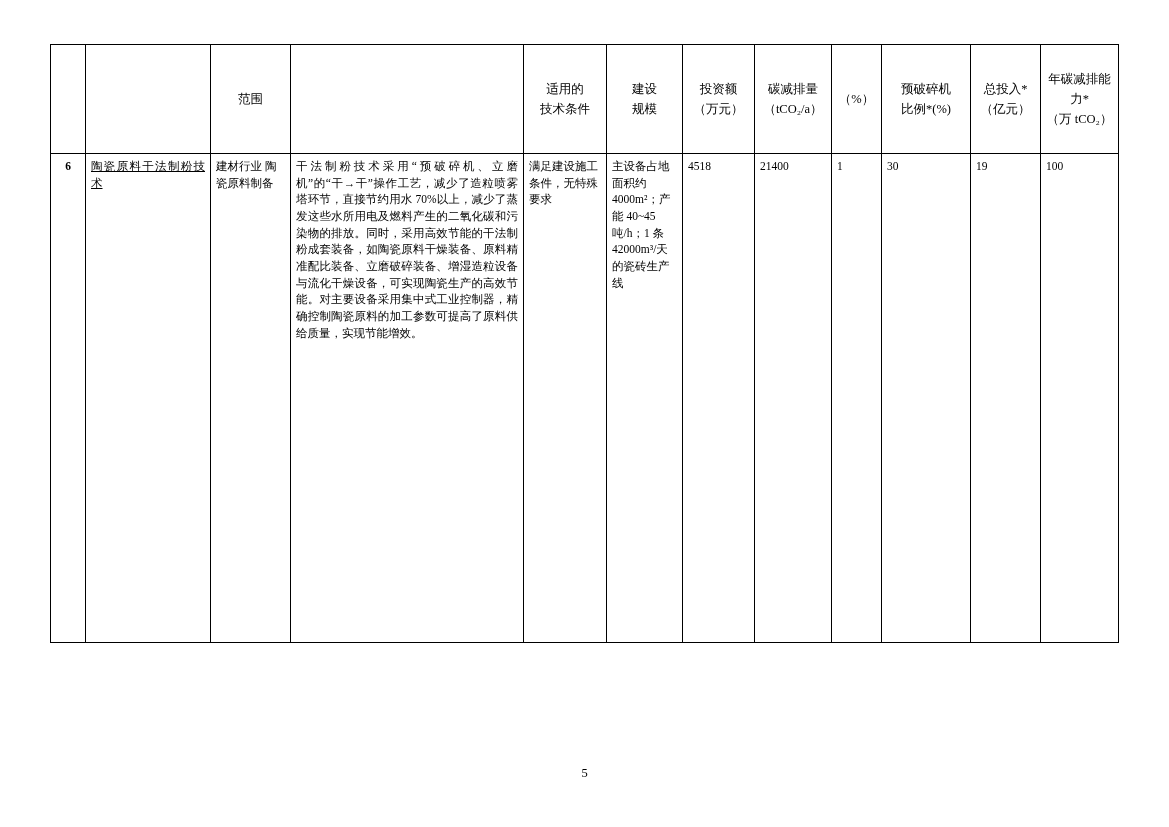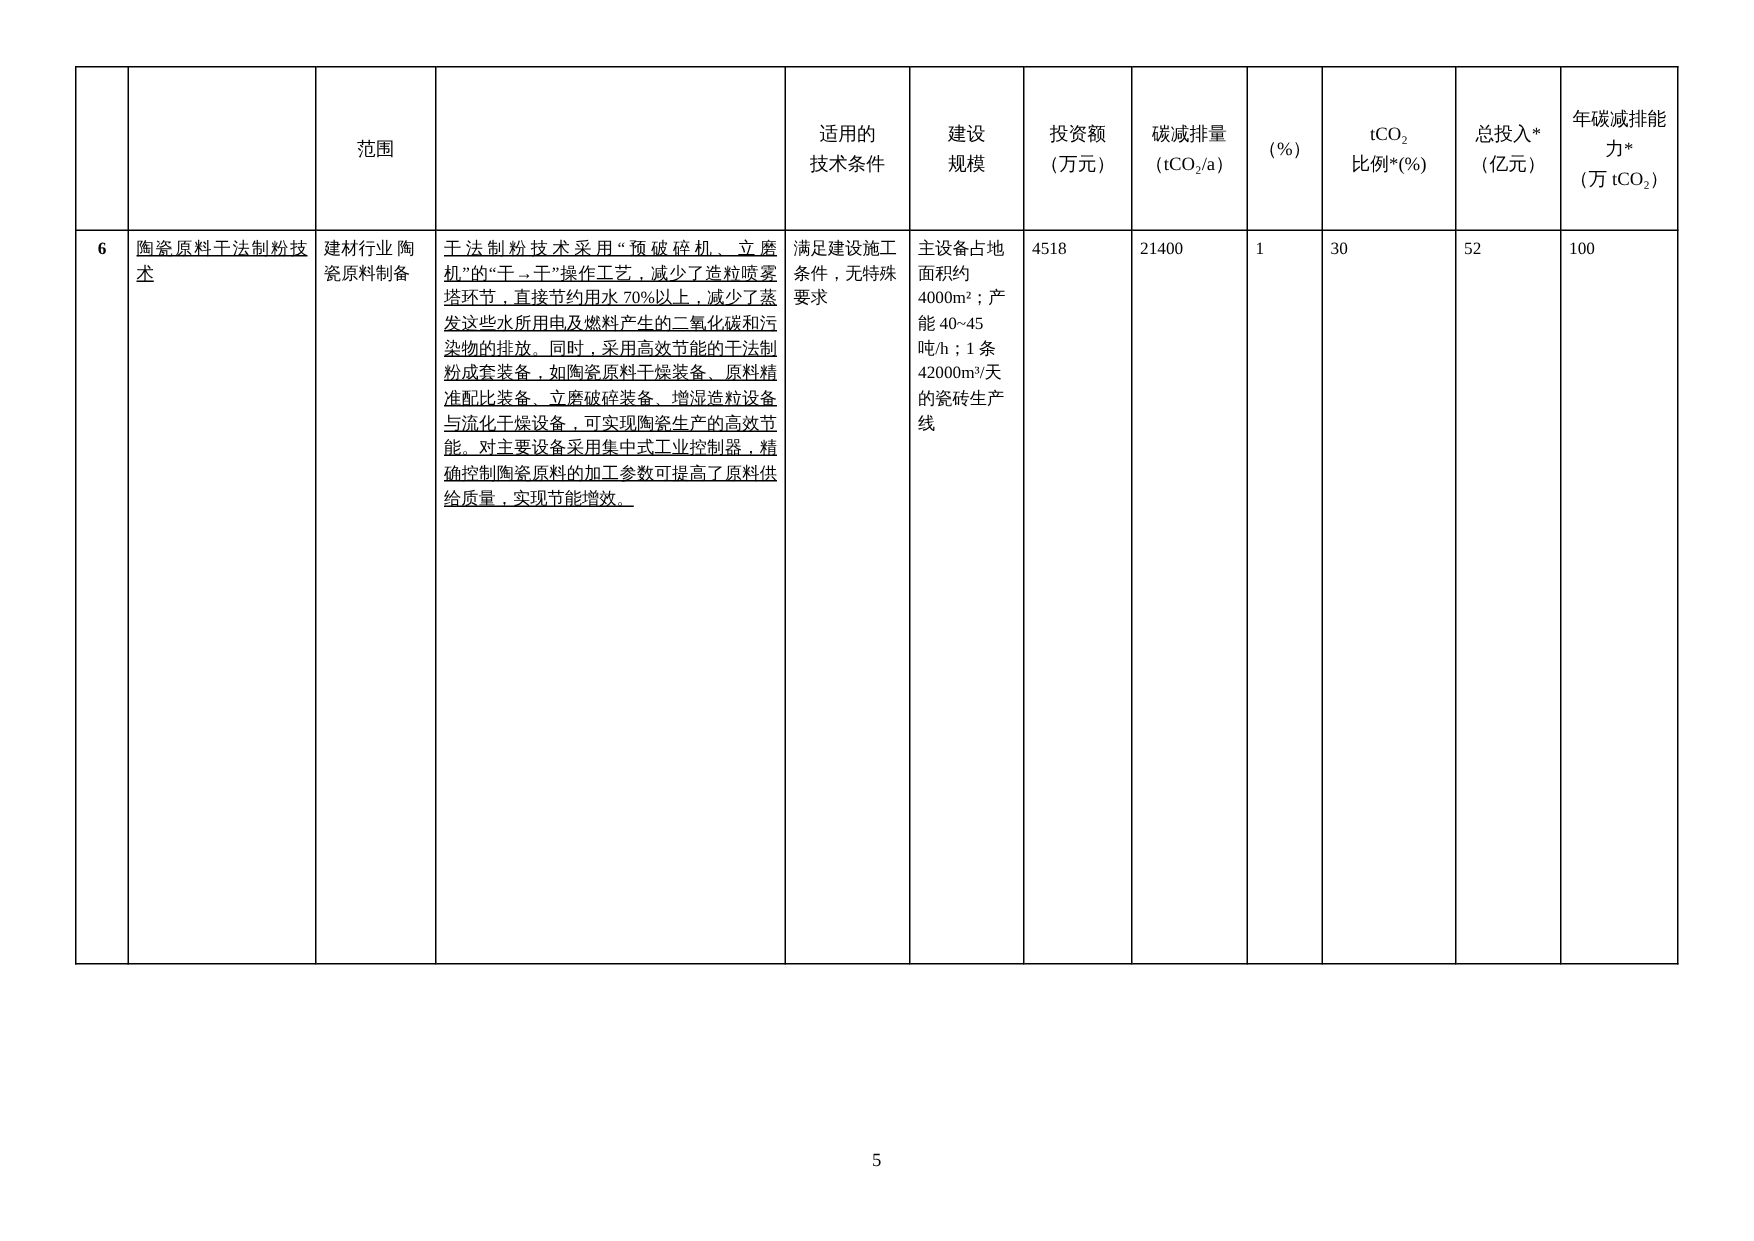--- a/index.html
+++ b/index.html
@@ -67,21 +67,20 @@
   }
   td.c-scope {
     font-size: 12.5px;
     line-height: 1.6;
     margin-top: 23px;
   }
   td.c-desc {
     font-size: 12.5px;
     line-height: 1.62;
     text-align: justify;
-    text-decoration: underline;
   }
   td.c-cond {
     font-size: 12.5px;
     line-height: 1.6;
     margin-top: 19px;
   }
   td.c-scale {
     font-size: 12.5px;
     line-height: 1.6;
     margin-top: 44px;
@@ -143,21 +142,21 @@
         <span class="hl">（万元）</span>
       </td>
       <td>
         <span class="hl">碳减排量</span>
         <span class="hl">（tCO₂/a）</span>
       </td>
       <td>
         <span class="hl">（%）</span>
       </td>
       <td>
-        <span class="hl">tCO₂</span>
+        <span class="hl">预破碎机</span>
         <span class="hl">比例*(%)</span>
       </td>
       <td>
         <span class="hl">总投入*</span>
         <span class="hl">（亿元）</span>
       </td>
       <td>
         <span class="hl">年碳减排能</span>
         <span class="hl">力*</span>
         <span class="hl">（万 tCO₂）</span>
@@ -168,21 +167,21 @@
       <td class="c-index">6</td>
       <td class="c-name">陶瓷原料干法制粉技术</td>
       <td class="c-scope">建材行业 陶瓷原料制备</td>
       <td class="c-desc">干法制粉技术采用“预破碎机、立磨机”的“干→干”操作工艺，减少了造粒喷雾塔环节，直接节约用水 70%以上，减少了蒸发这些水所用电及燃料产生的二氧化碳和污染物的排放。同时，采用高效节能的干法制粉成套装备，如陶瓷原料干燥装备、原料精准配比装备、立磨破碎装备、增湿造粒设备与流化干燥设备，可实现陶瓷生产的高效节能。对主要设备采用集中式工业控制器，精确控制陶瓷原料的加工参数可提高了原料供给质量，实现节能增效。</td>
       <td class="c-cond">满足建设施工条件，无特殊要求</td>
       <td class="c-scale">主设备占地面积约 4000m²；产能 40~45 吨/h；1 条 42000m³/天的瓷砖生产线</td>
       <td class="c-num">4518</td>
       <td class="c-num">21400</td>
       <td class="c-num">1</td>
       <td class="c-num">30</td>
-      <td class="c-num">52</td>
+      <td class="c-num">19</td>
       <td class="c-num">100</td>
     </tr>
   </tbody>
     </table>
 
   <div class="page-number">5</div>
 
 </div>
 
 </body></html>

